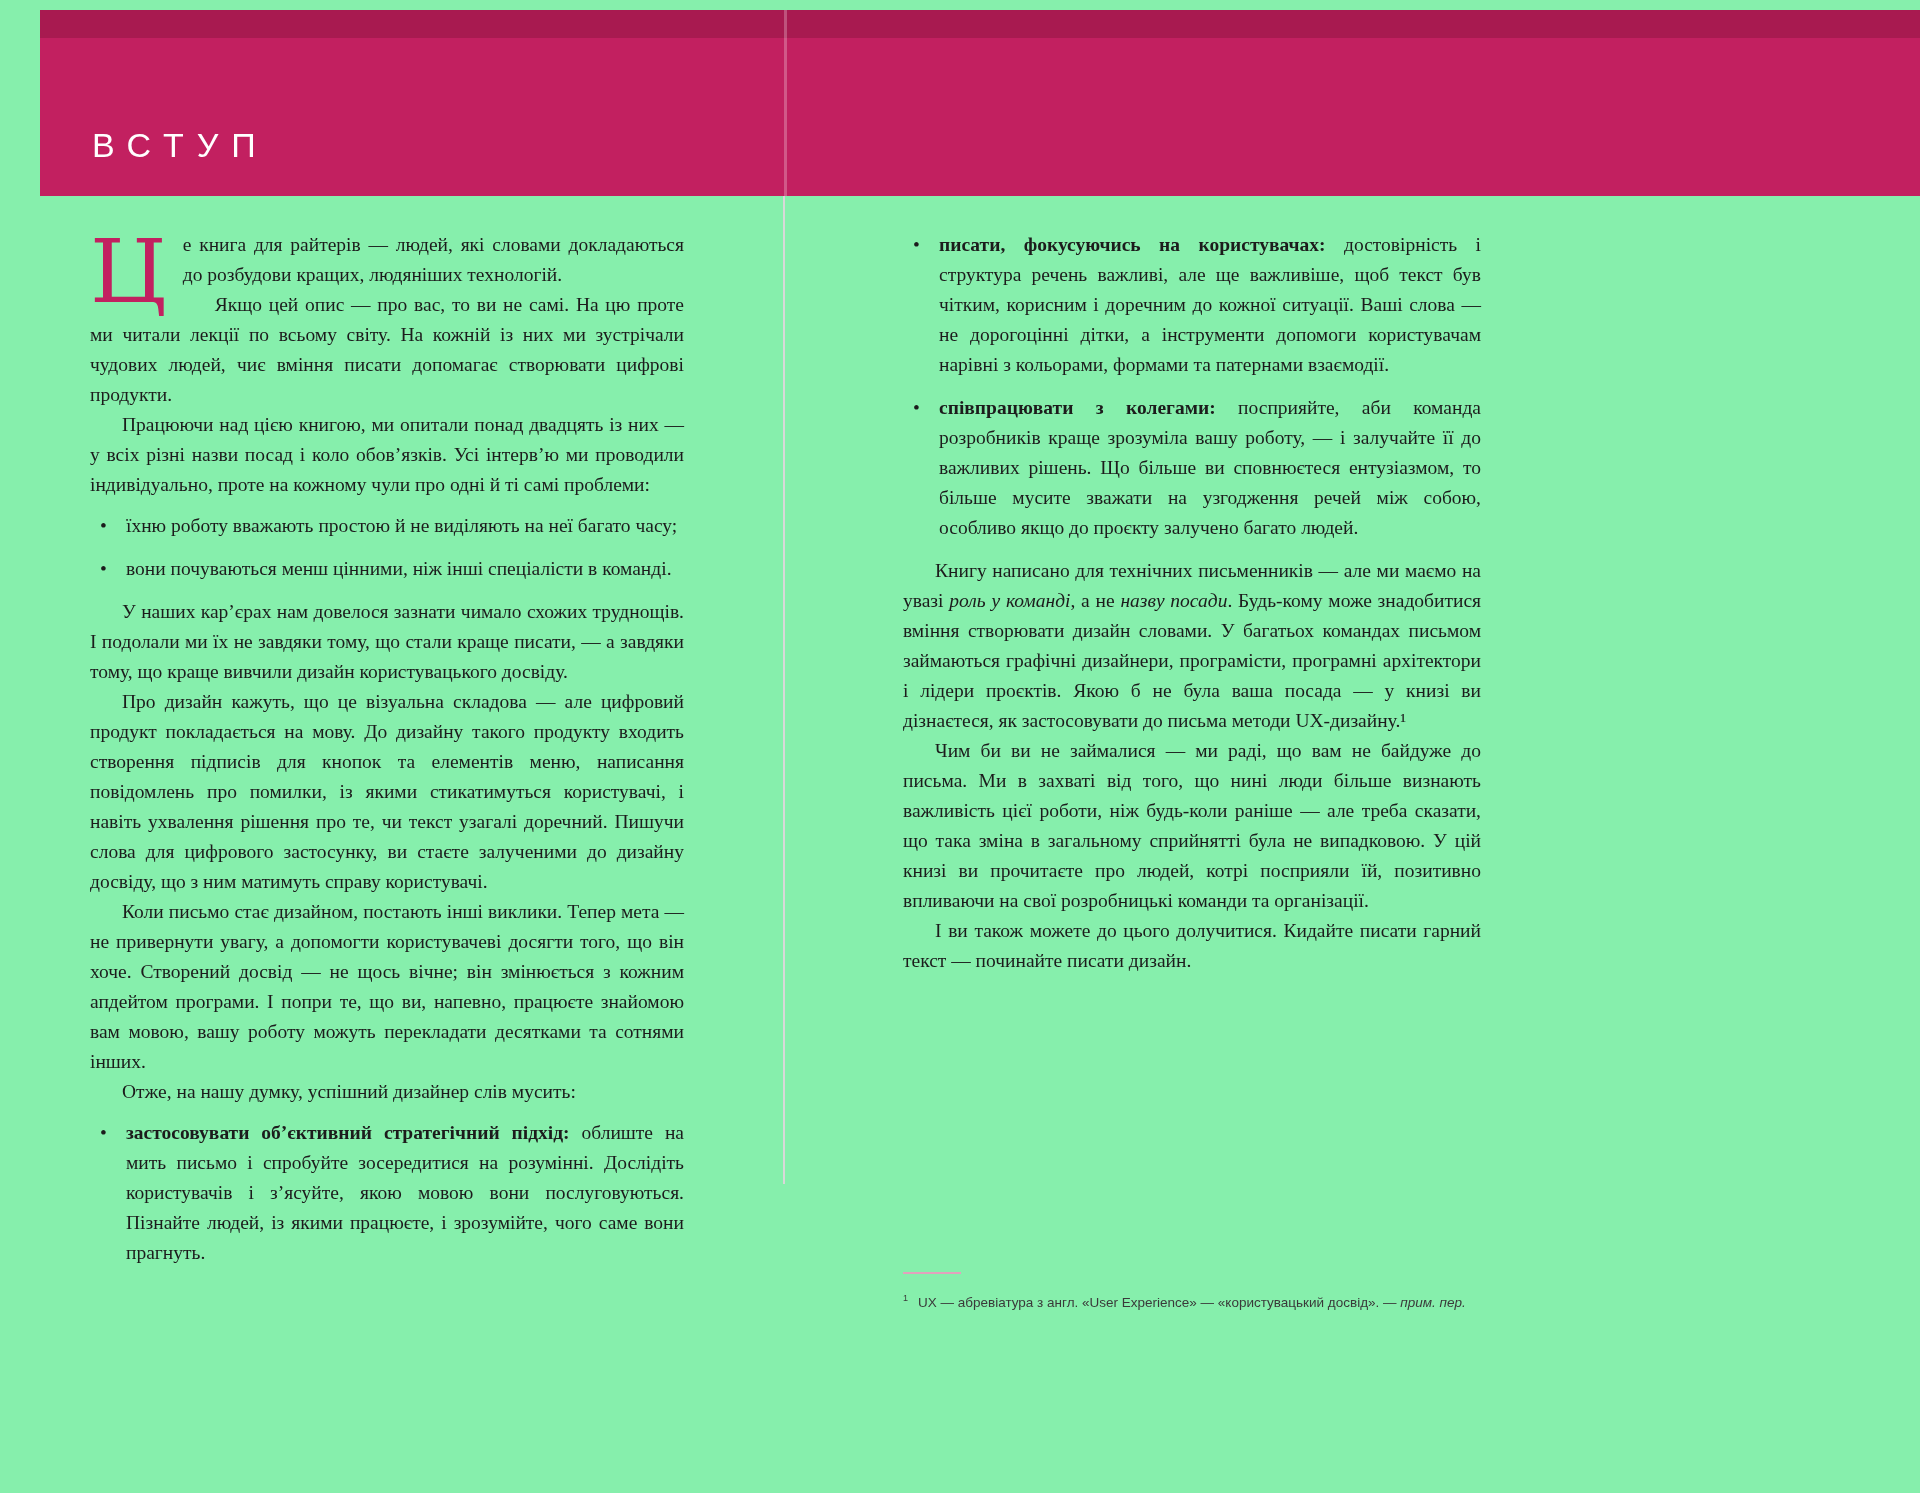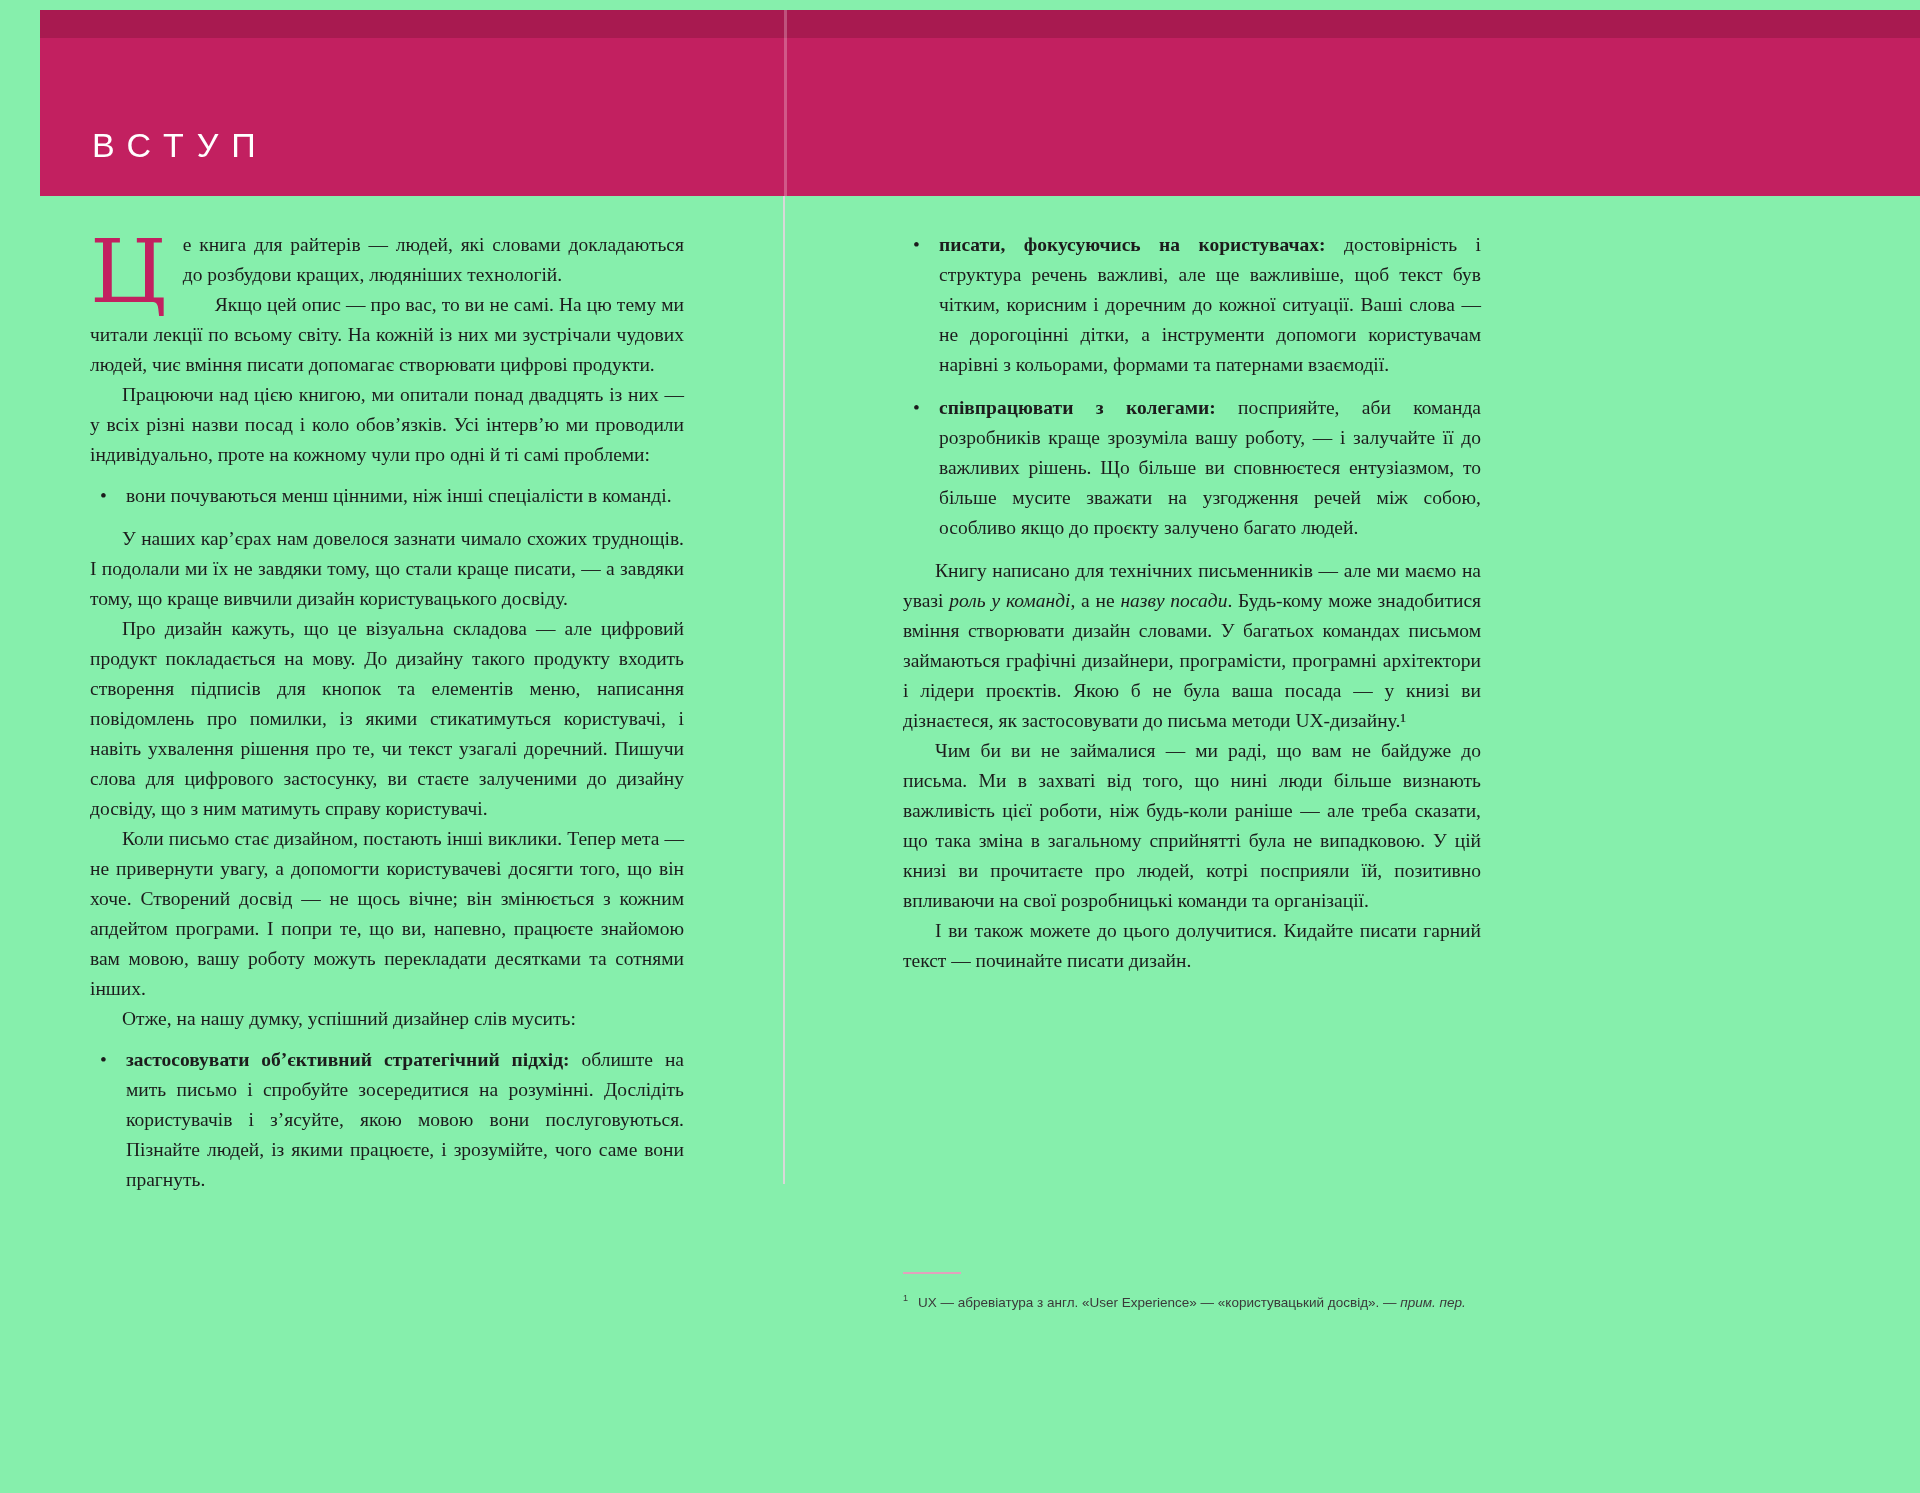--- a/index.html
+++ b/index.html
@@ -56,23 +56,24 @@
 
   <div class="banner">
     <span class="banner-spine"></span>
     <div class="banner-title">ВСТУП</div>
   </div>
 
   <div class="divider"></div>
 
   <div class="col col-left">
     <p class="first"><span class="dropcap">Ц</span><span>е книга для райтерів — людей, які словами докладаються до розбудови кращих, людяніших технологій.</span></p>
-    <p>Якщо цей опис — про вас, то ви не самі. На цю тему ми читали лекції по всьому світу. На кожній із них ми зустрічали чудових людей, чиє вміння писати допомагає створювати цифрові продукти.</p>
+    <p>Якщо цей опис — про вас, то ви не самі. На цю проте ми читали лекції по всьому світу. На кожній із них ми зустрічали чудових людей, чиє вміння писати допомагає створювати цифрові продукти.</p>
     <p>Працюючи над цією книгою, ми опитали понад двадцять із них — у всіх різні назви посад і коло обов’язків. Усі інтерв’ю ми проводили індивідуально, проте на кожному чули про одні й ті самі проблеми:</p>
     <ul>
+      <li>їхню роботу вважають простою й не виділяють на неї багато часу;</li>
       <li>вони почуваються менш цінними, ніж інші спеціалісти в команді.</li>
     </ul>
     <p>У наших кар’єрах нам довелося зазнати чимало схожих труднощів. І подолали ми їх не завдяки тому, що стали краще писати, — а завдяки тому, що краще вивчили дизайн користувацького досвіду.</p>
     <p>Про дизайн кажуть, що це візуальна складова — але цифровий продукт покладається на мову. До дизайну такого продукту входить створення підписів для кнопок та елементів меню, написання повідомлень про помилки, із якими стикатимуться користувачі, і навіть ухвалення рішення про те, чи текст узагалі доречний. Пишучи слова для цифрового застосунку, ви стаєте залученими до дизайну досвіду, що з ним матимуть справу користувачі.</p>
     <p>Коли письмо стає дизайном, постають інші виклики. Тепер мета — не привернути увагу, а допомогти користувачеві досягти того, що він хоче. Створений досвід — не щось вічне; він змінюється з кожним апдейтом програми. І попри те, що ви, напевно, працюєте знайомою вам мовою, вашу роботу можуть перекладати десятками та сотнями інших.</p>
     <p>Отже, на нашу думку, успішний дизайнер слів мусить:</p>
     <ul class="tail">
       <li><span class="lead">застосовувати об’єктивний стратегічний підхід:</span><span> облиште на мить письмо і спробуйте зосередитися на розумінні. Дослідіть користувачів і з’ясуйте, якою мовою вони послуговуються. Пізнайте людей, із якими працюєте, і зрозумійте, чого саме вони прагнуть.</span></li>
     </ul>
   </div>

